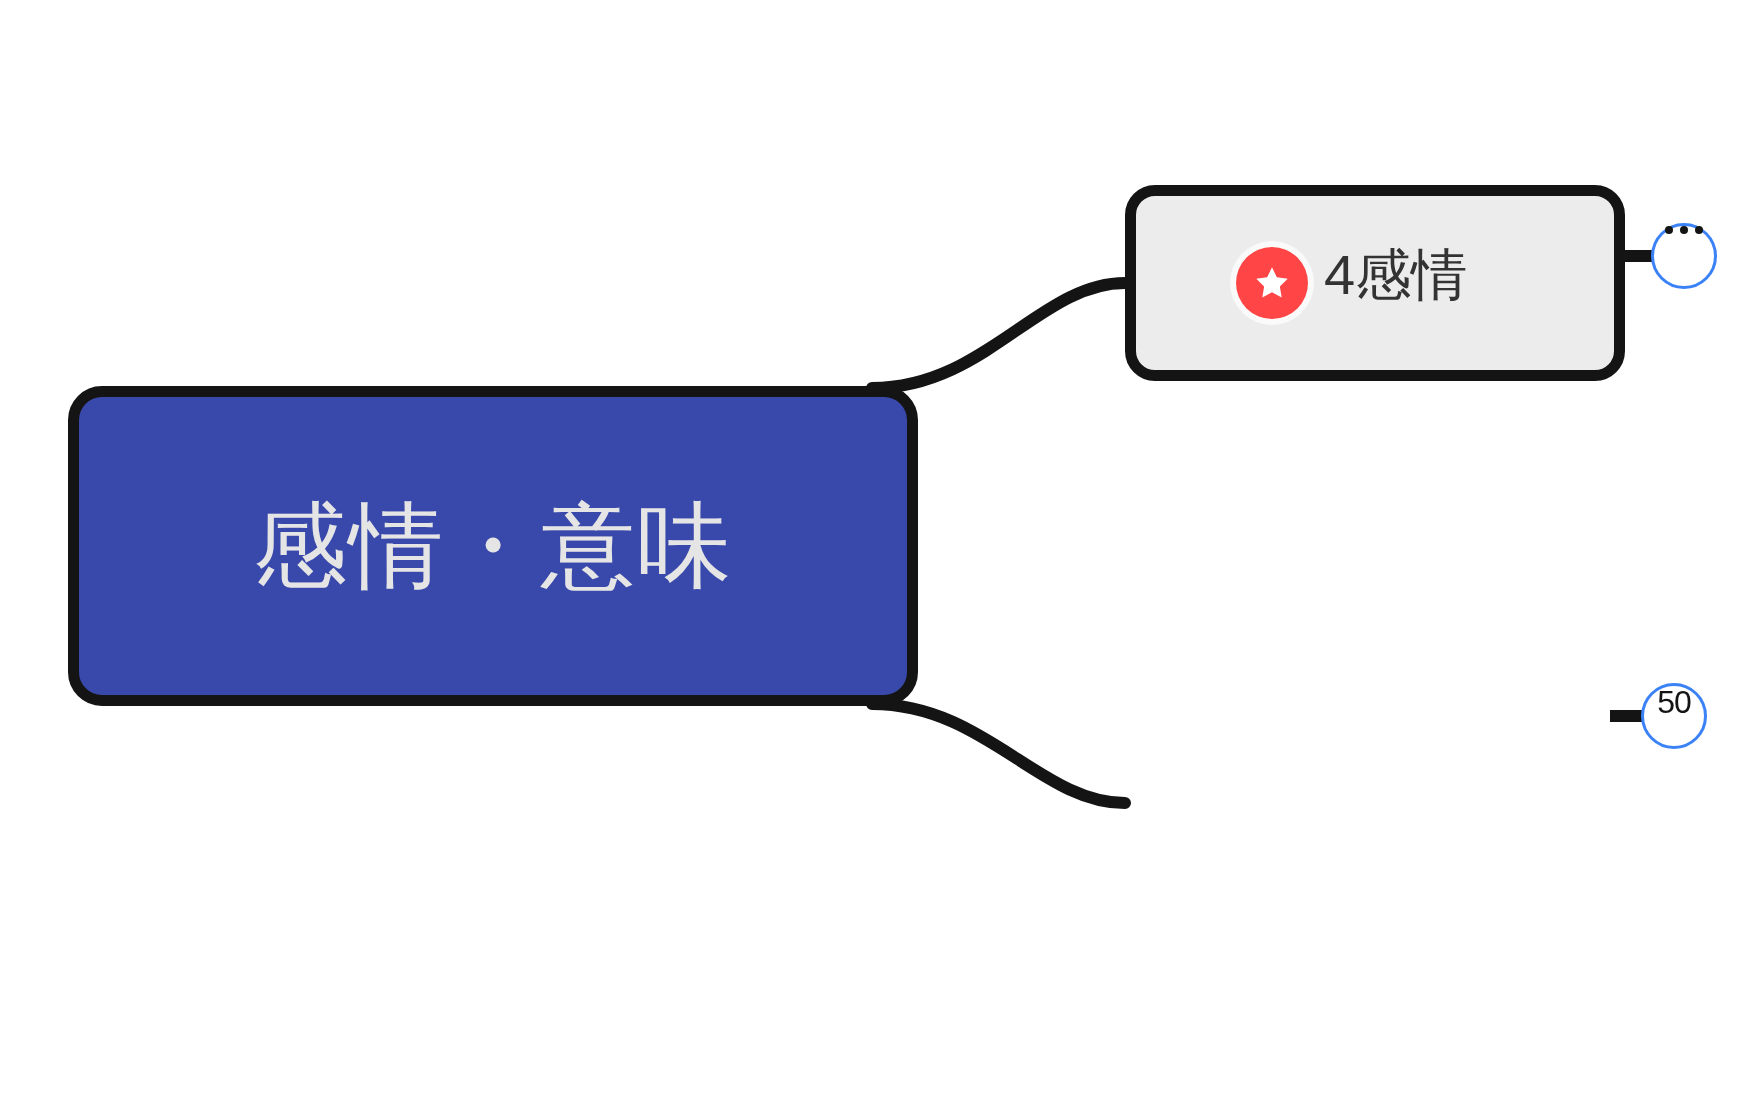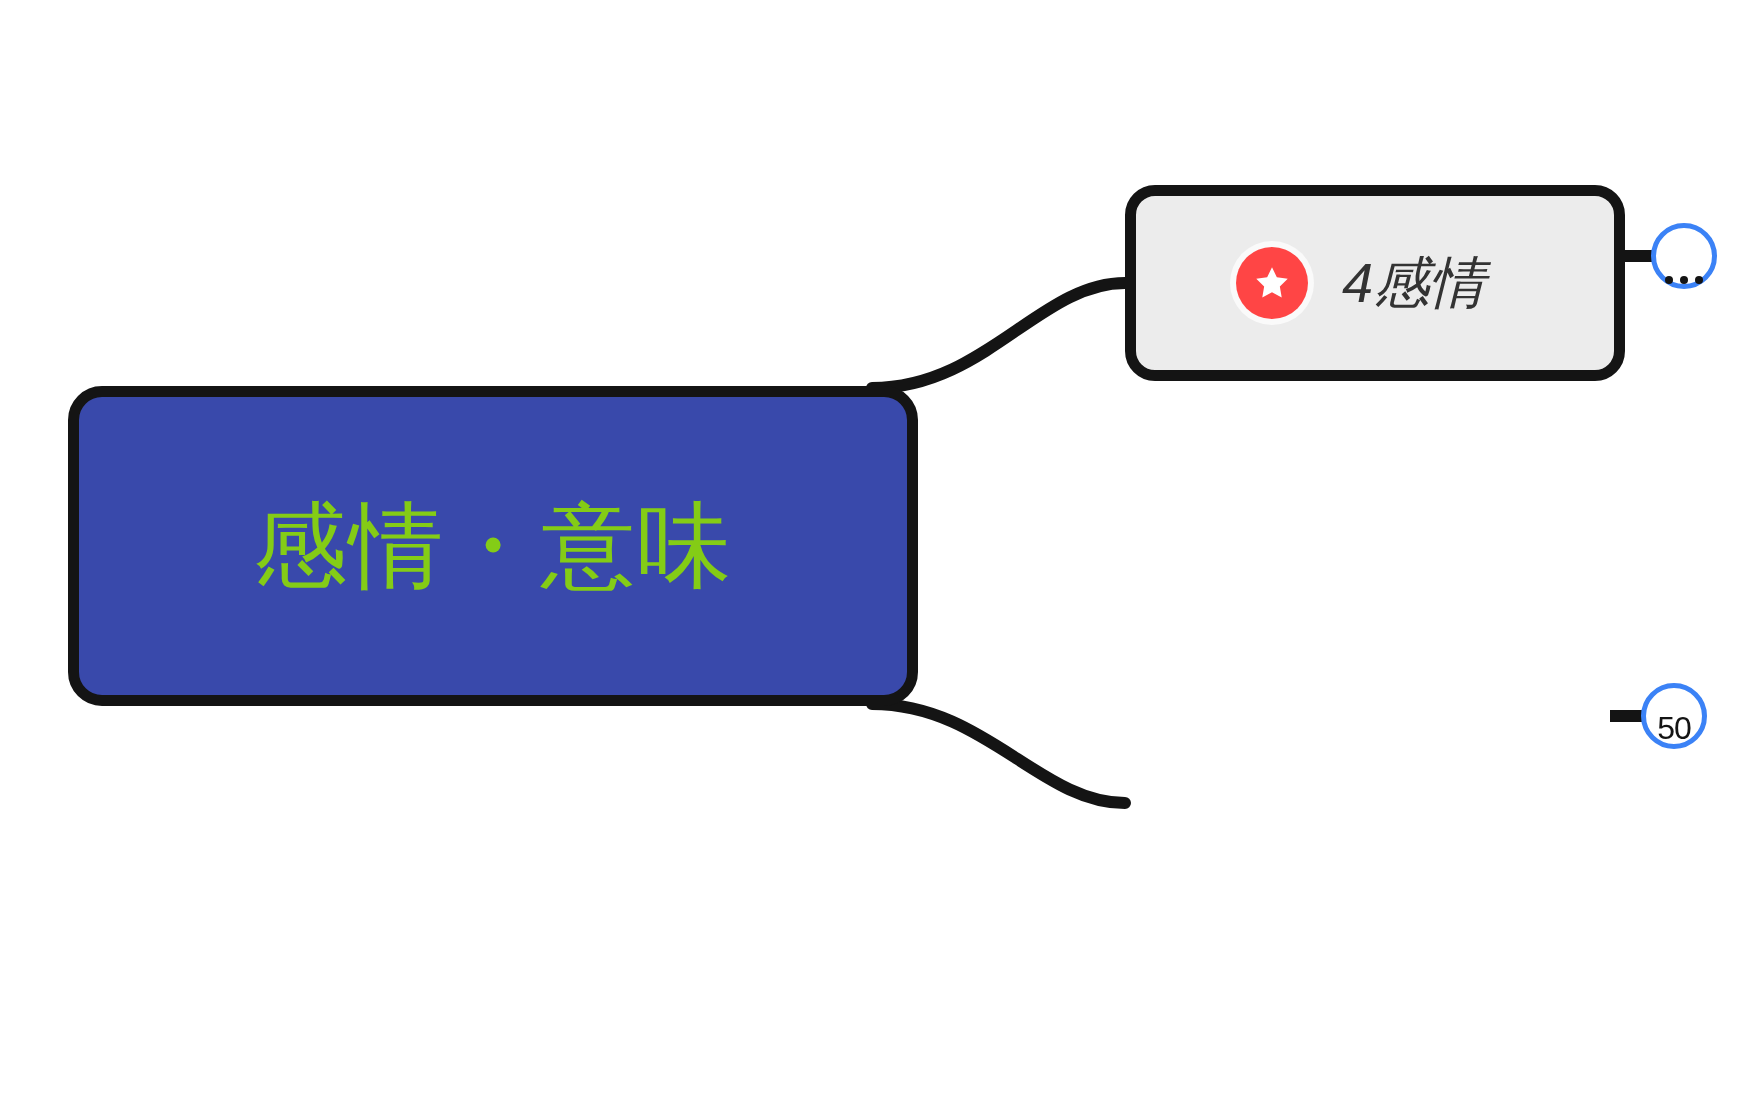--- a/index.html
+++ b/index.html
@@ -38,21 +38,21 @@
     left: 68px;
     top: 386px;
     width: 850px;
     height: 320px;
     background: #3949AB;
     border: 11px solid #141414;
     border-radius: 34px;
     justify-content: center;
   }
   .root-label {
-    color: #84cc16;
+    color: #e5e5e5;
     font-size: 94px;
     line-height: 1;
     letter-spacing: 2px;
     white-space: nowrap;
     user-select: none;
   }
   
   .child-node {
     background: #ECECEC;
     border: 11px solid #141414;
@@ -67,23 +67,22 @@
     height: 196px;
   }
   #child-1 {
     left: 1125px;
     top: 705px;
     width: 490px;
     height: 196px;
   }
   .child-inner {
     display: flex;
-    align-items: center;
-    gap: 34px;
-    font-style: italic;
+    align-items: flex-start;
+    gap: 16px;
   }
   .star-badge {
     position: relative;
     width: 72px;
     height: 72px;
     border-radius: 50%;
     background: #FF4545;
     box-shadow: 0 0 0 6px #FAFAFA;
     display: flex;
     align-items: center;
@@ -97,25 +96,25 @@
     color: #333333;
     font-size: 56px;
     line-height: 1;
     white-space: nowrap;
     user-select: none;
   }
   
   .edge-badge {
     position: absolute;
     box-sizing: border-box;
-    border: 5px solid #3b82f6;
+    border: 3px solid #3b82f6;
     border-radius: 50%;
     background: #ffffff;
     display: flex;
-    align-items: flex-end;
+    align-items: flex-start;
     justify-content: center;
     color: #141414;
   }
   #badge-0 {
     left: 1651px;
     top: 223px;
     width: 66px;
     height: 66px;
   }
   #badge-1 {

